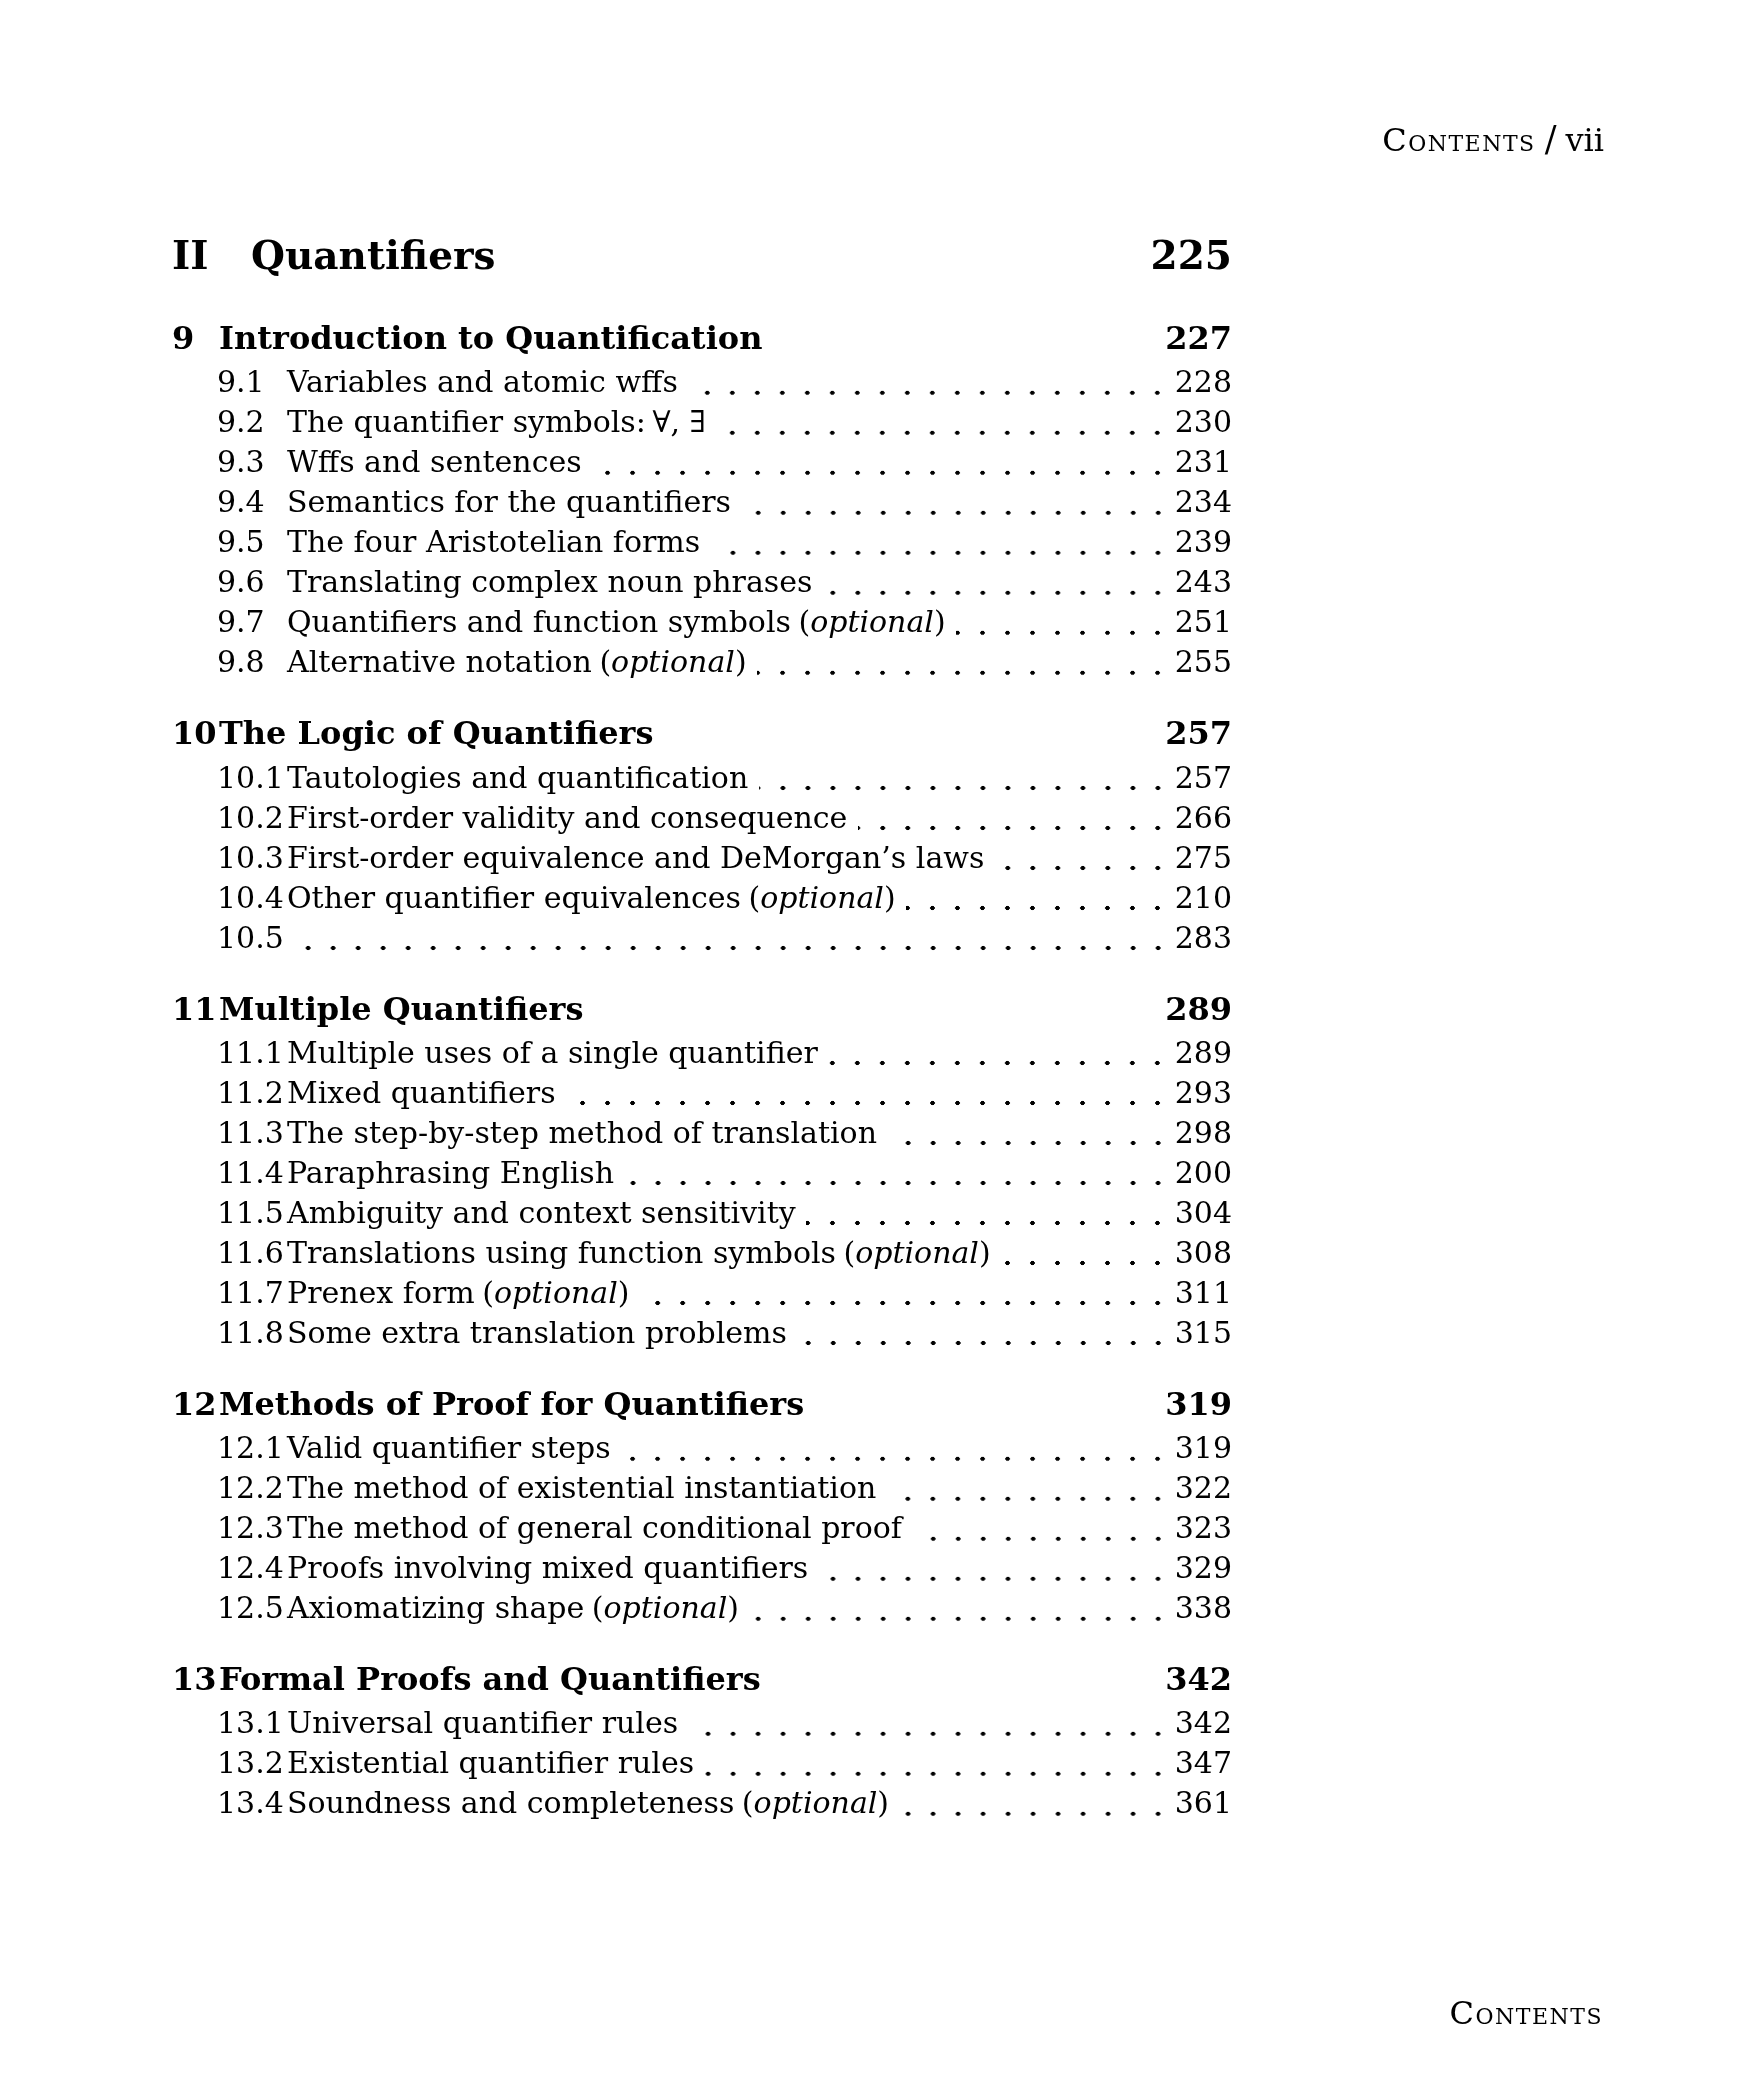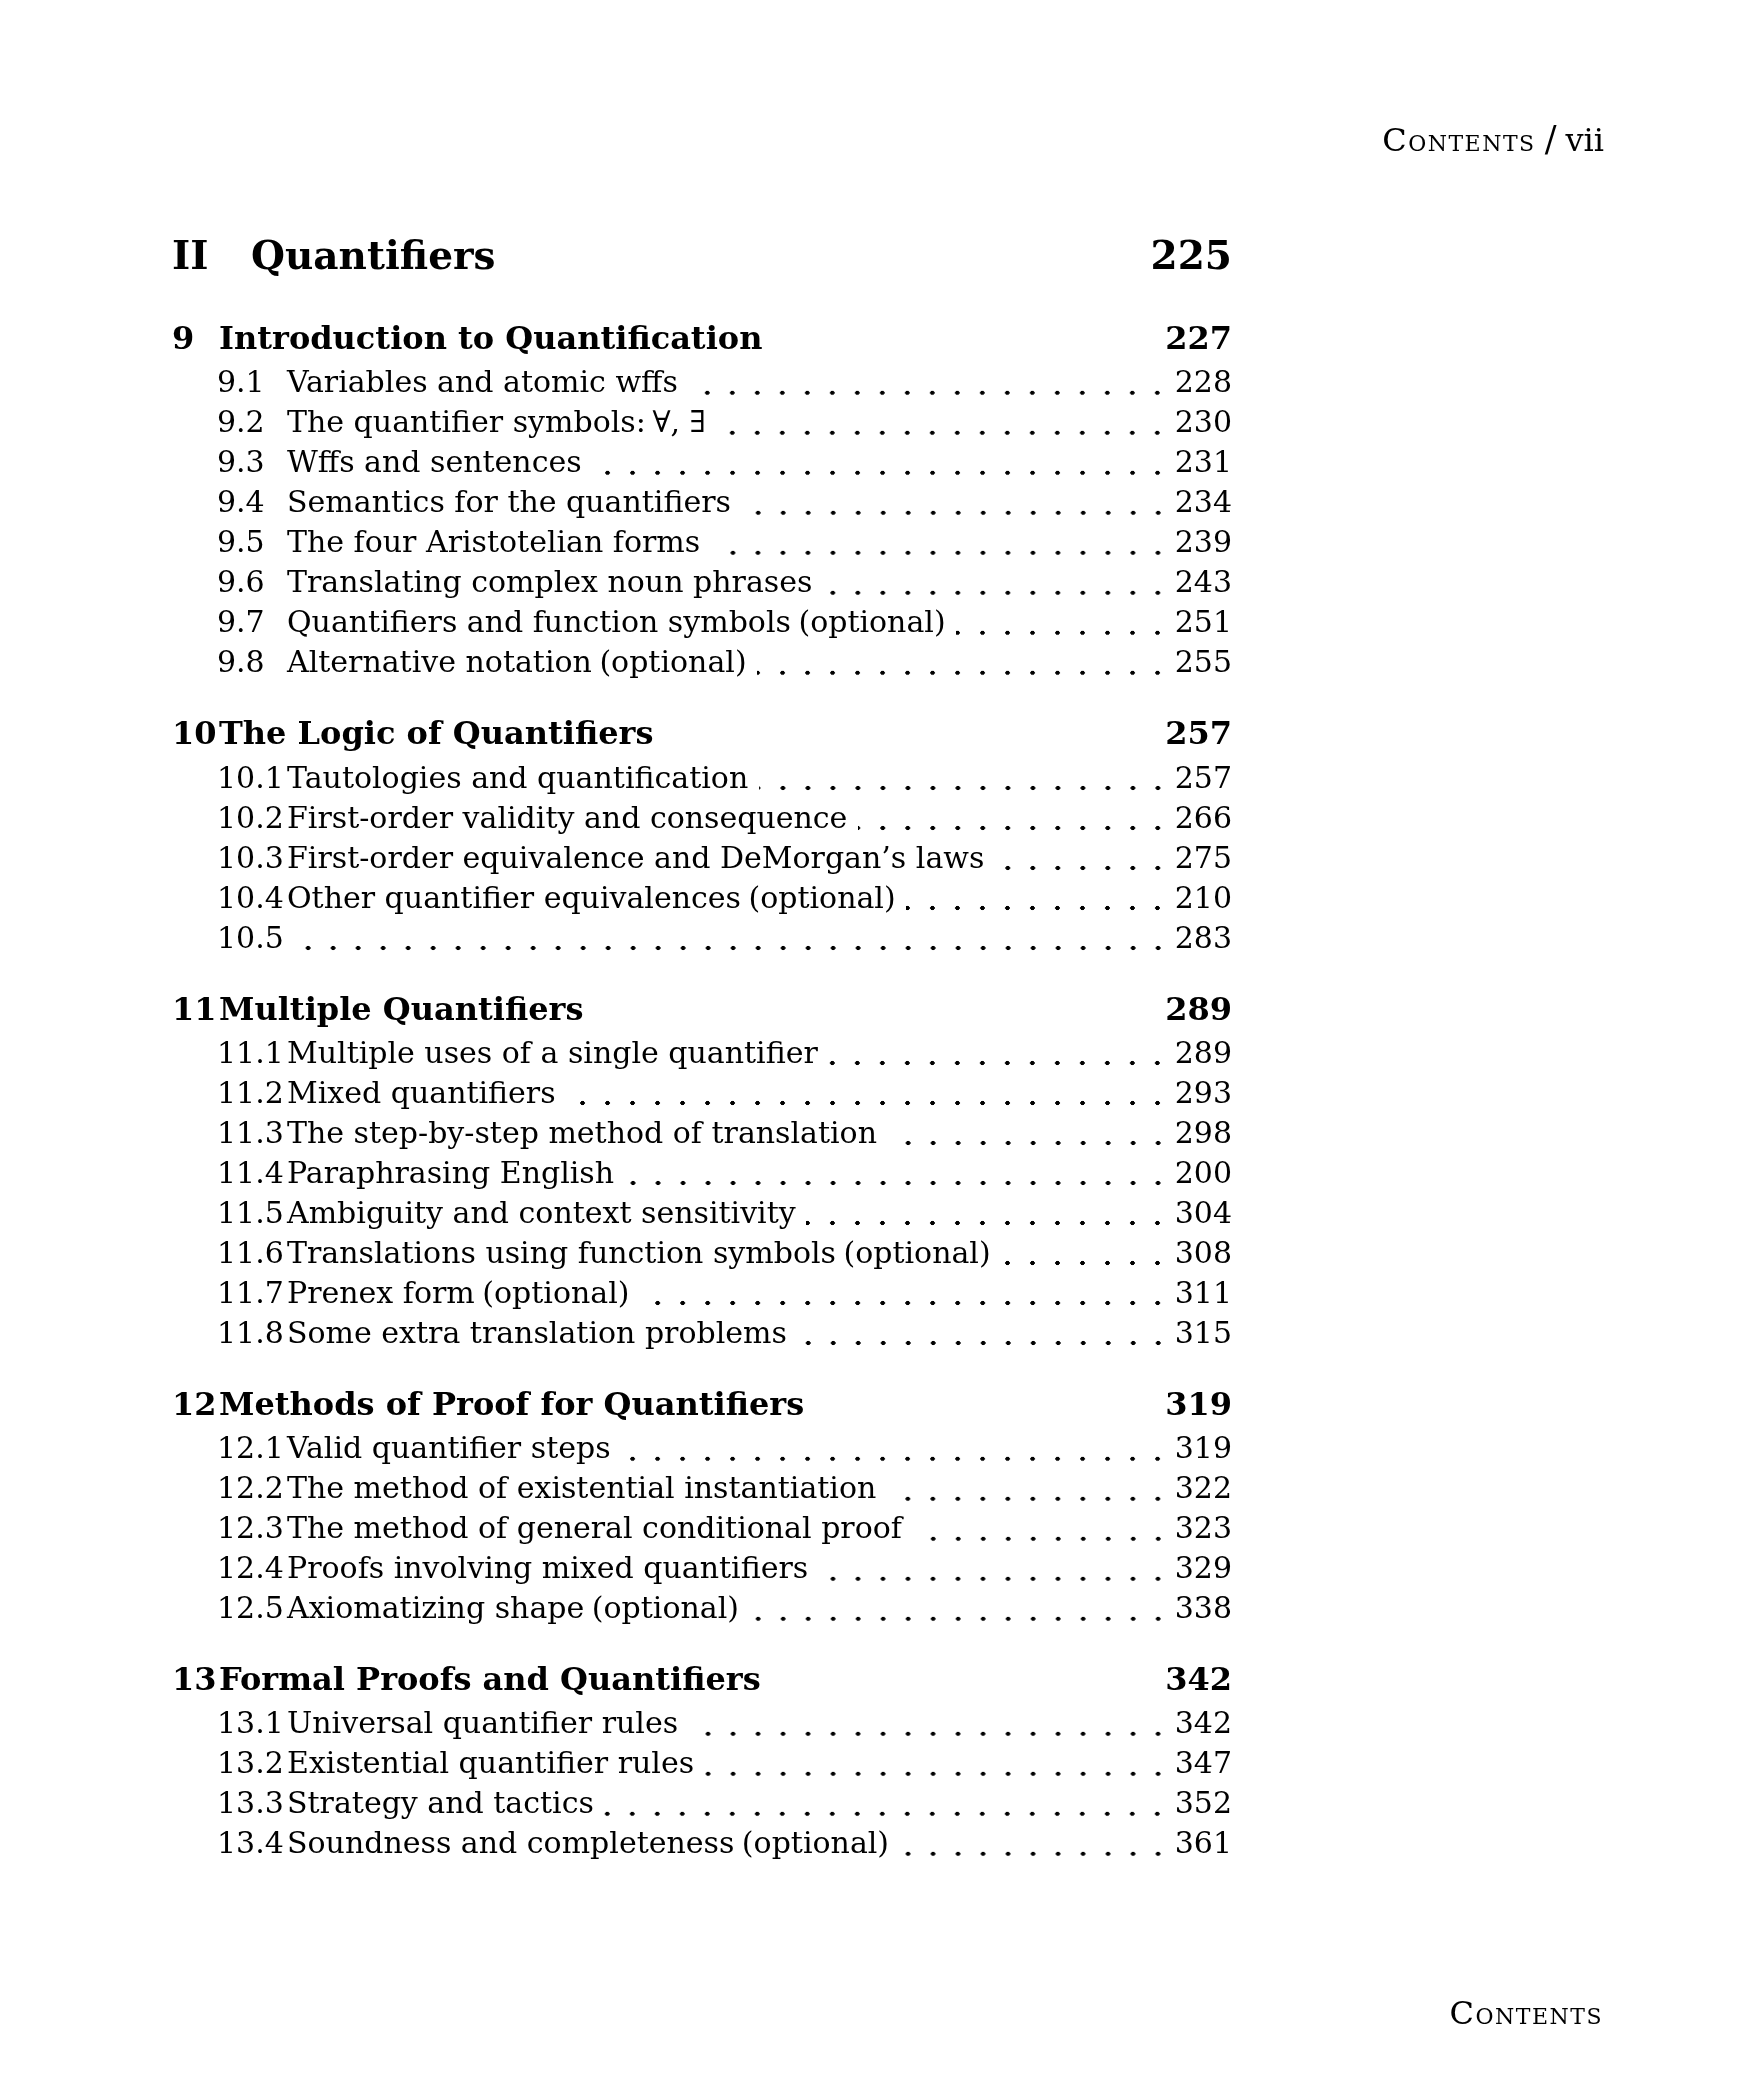--- a/index.html
+++ b/index.html
@@ -60,21 +60,21 @@
   .sec-row {
     font-size: 30px;
     line-height: 40px;
     padding-left: 45px;
     white-space: nowrap;
   }
   .sec-num { width: 70px; flex: none; }
   .sec-title { flex: none; }
   .math { font-family: "DejaVu Serif", "DejaVu Sans", serif; margin-left: 0.22em; }
   .opt { margin-left: 0.25em; }
-  .opt .opt-word { }
+  .opt .opt-word { font-style: italic; }
 
   .leader {
     flex: 1 1 auto;
     align-self: flex-end;
     height: 7.6px;
     min-width: 27px;
     margin: 0 4.5px 6px 10.6px;
     background-image: radial-gradient(circle, #000 2px, transparent 2.4px);
     background-size: 25px 7.6px;
     background-repeat: repeat-x;
@@ -335,26 +335,20 @@
     <span class="pg">342</span>
   </div>
 
   <div class="row sec-row">
     <span class="sec-num">13.2</span>
     <span class="sec-title"><span class="t">Existential quantifier rules</span></span>
     <span class="leader"></span>
     <span class="pg">347</span>
   </div>
 
-  <div class="row sec-row">
-    <span class="sec-num">13.3</span>
-    <span class="sec-title"><span class="t">Strategy and tactics</span></span>
-    <span class="leader"></span>
-    <span class="pg">352</span>
-  </div>
 
   <div class="row sec-row">
     <span class="sec-num">13.4</span>
     <span class="sec-title"><span class="t">Soundness and completeness</span><span class="opt"><span class="op">(</span><span class="opt-word">optional</span><span class="cp">)</span></span></span>
     <span class="leader"></span>
     <span class="pg">361</span>
   </div>
 </div>
   </section>
 </div>

